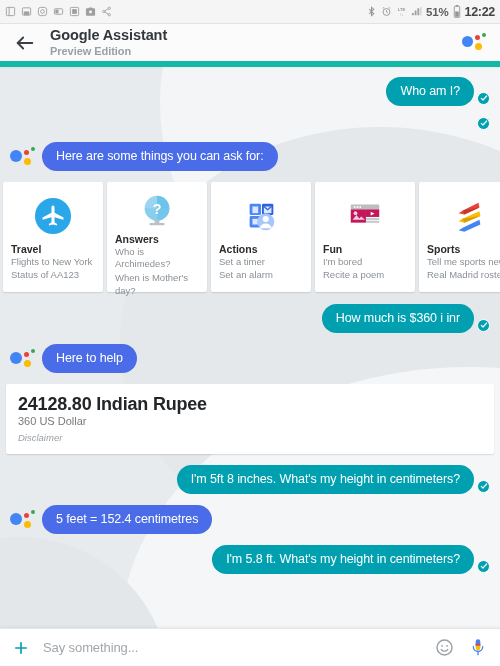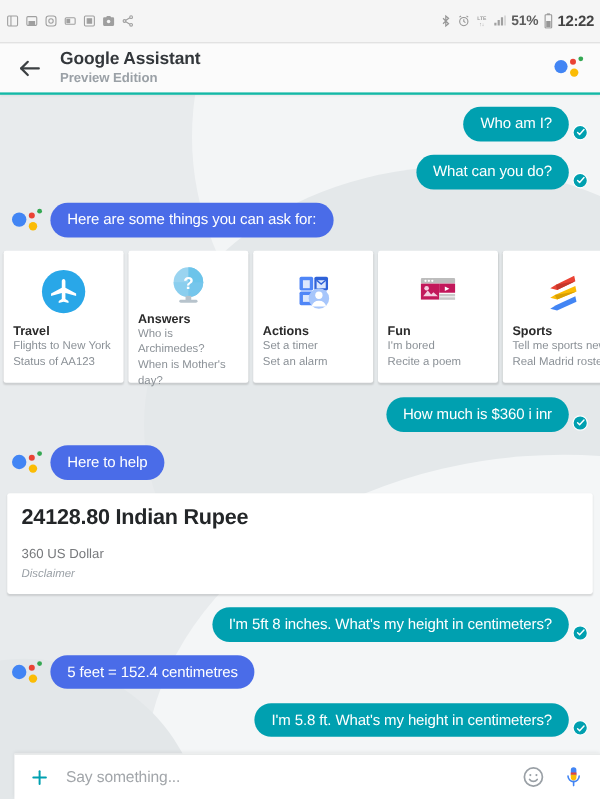--- a/index.html
+++ b/index.html
@@ -7,40 +7,40 @@
     width: 500px; height: 666px;
     font-family: "Liberation Sans", sans-serif;
     overflow: hidden;
     background: #eceff1;
   }
   .phone { position: relative; width: 500px; height: 666px; overflow: hidden; background: #e8ebed; }
 
   
   .statusbar {
     position: relative; z-index: 40;
-    height: 36px; width: 100%;
+    height: 24px; width: 100%;
     background: #f5f5f5;
     display: flex; align-items: center;
     padding: 0 5px;
     border-bottom: 1px solid #e2e2e2;
   }
   .sb-left { display: flex; align-items: center; gap: 5px; }
   .sb-right { margin-left: auto; display: flex; align-items: center; gap: 4px; }
   .sb-ico { width: 11px; height: 11px; opacity: .62; display:block; }
   .sb-ico svg { display:block; width:100%; height:100%; }
   .sb-txt { font-size: 11.5px; color: #5d5d5d; font-weight: 600; letter-spacing: -.2px; }
   .sb-time { font-size: 12.5px; color: #444; font-weight: 600; letter-spacing: -.3px; }
 
   
   .header {
     position: relative; z-index: 30;
     height: 43px; background: #fbfbfb;
     display: flex; align-items: center;
     padding: 0 12px 0 14px;
-    border-bottom: 2px solid #14b8a6;
+    border-bottom: 6px solid #14b8a6;
     box-shadow: 0 1px 2px rgba(0,0,0,.05);
   }
   .back-btn { width: 22px; height: 22px; flex: none; color: #3c4043; cursor: pointer; }
   .back-btn svg { display: block; }
   .h-titles { margin-left: 14px; line-height: 1.15; }
   .h-title { font-size: 14.5px; font-weight: bold; color: #33373b; letter-spacing: -.1px; }
   .h-sub { font-size: 11px; font-weight: bold; color: #9aa0a6; margin-top: 1px; letter-spacing: -.05px; }
   .h-logo { margin-left: auto; width: 26px; height: 22px; position: relative; }
 
   
@@ -120,26 +120,26 @@
   .card-line { font-size: 9.5px; color: #8a9096; line-height: 1.32; margin-top: 1px; }
 
   
   .info-card {
     position: relative; z-index: 5;
     background: #fff; margin: 0 6px 11px 6px;
     border-radius: 2px; padding: 10px 12px 11px 12px;
     box-shadow: 0 1px 1.5px rgba(0,0,0,.12);
   }
   .cur-main { font-size: 18px; font-weight: bold; color: #232628; letter-spacing: -.2px; }
-  .cur-sub  { font-size: 11px; color: #77797c; margin-top: 14px; }
+  .cur-sub  { font-size: 11px; color: #77797c; margin-top: 0; }
   .cur-disc { font-size: 9.5px; color: #9aa0a6; font-style: italic; margin-top: 5px; }
 
   
   .inputbar {
-    position: absolute; left: 12px; right: 0; bottom: 0; z-index: 35;
+    position: absolute; left: 0; right: 0; bottom: 0; z-index: 35;
     height: 38px; background: #fff;
     border-top: 1px solid #e4e6e7;
     display: flex; align-items: center;
     padding: 0 14px 0 12px;
     box-shadow: 0 -1px 3px rgba(0,0,0,.06);
   }
   .plus-ico { width: 18px; height: 18px; flex: none; color: #00a0b0; }
   .plus-ico svg { display:block; }
   .say { flex: 1; font-size: 13px; color: #a2a6aa; margin-left: 13px; letter-spacing: -.1px; }
   .emoji-ico { width: 19px; height: 19px; flex: none; color: #9aa0a6; margin-right: 16px; }
@@ -268,21 +268,20 @@
       <div class="bubble user">Who am I?</div>
       <div class="tick">
           <svg viewBox="0 0 24 24" fill="none" stroke="#fff" stroke-width="3.6" stroke-linecap="round" stroke-linejoin="round">
             <polyline points="4,13 9,18 20,6"></polyline>
           </svg>
         </div>
     </div>
 
 
     <div class="row right">
-      <div class="bubble user">What can you do?</div>
       <div class="tick">
           <svg viewBox="0 0 24 24" fill="none" stroke="#fff" stroke-width="3.6" stroke-linecap="round" stroke-linejoin="round">
             <polyline points="4,13 9,18 20,6"></polyline>
           </svg>
         </div>
     </div>
 
     <div class="row left">
       <div class="avatar"><span class="gdots"><i class="d-blue"></i><i class="d-red"></i><i class="d-green"></i><i class="d-yellow"></i></span></div>
       <div class="bubble assistant">Here are some things you can ask for:</div>

